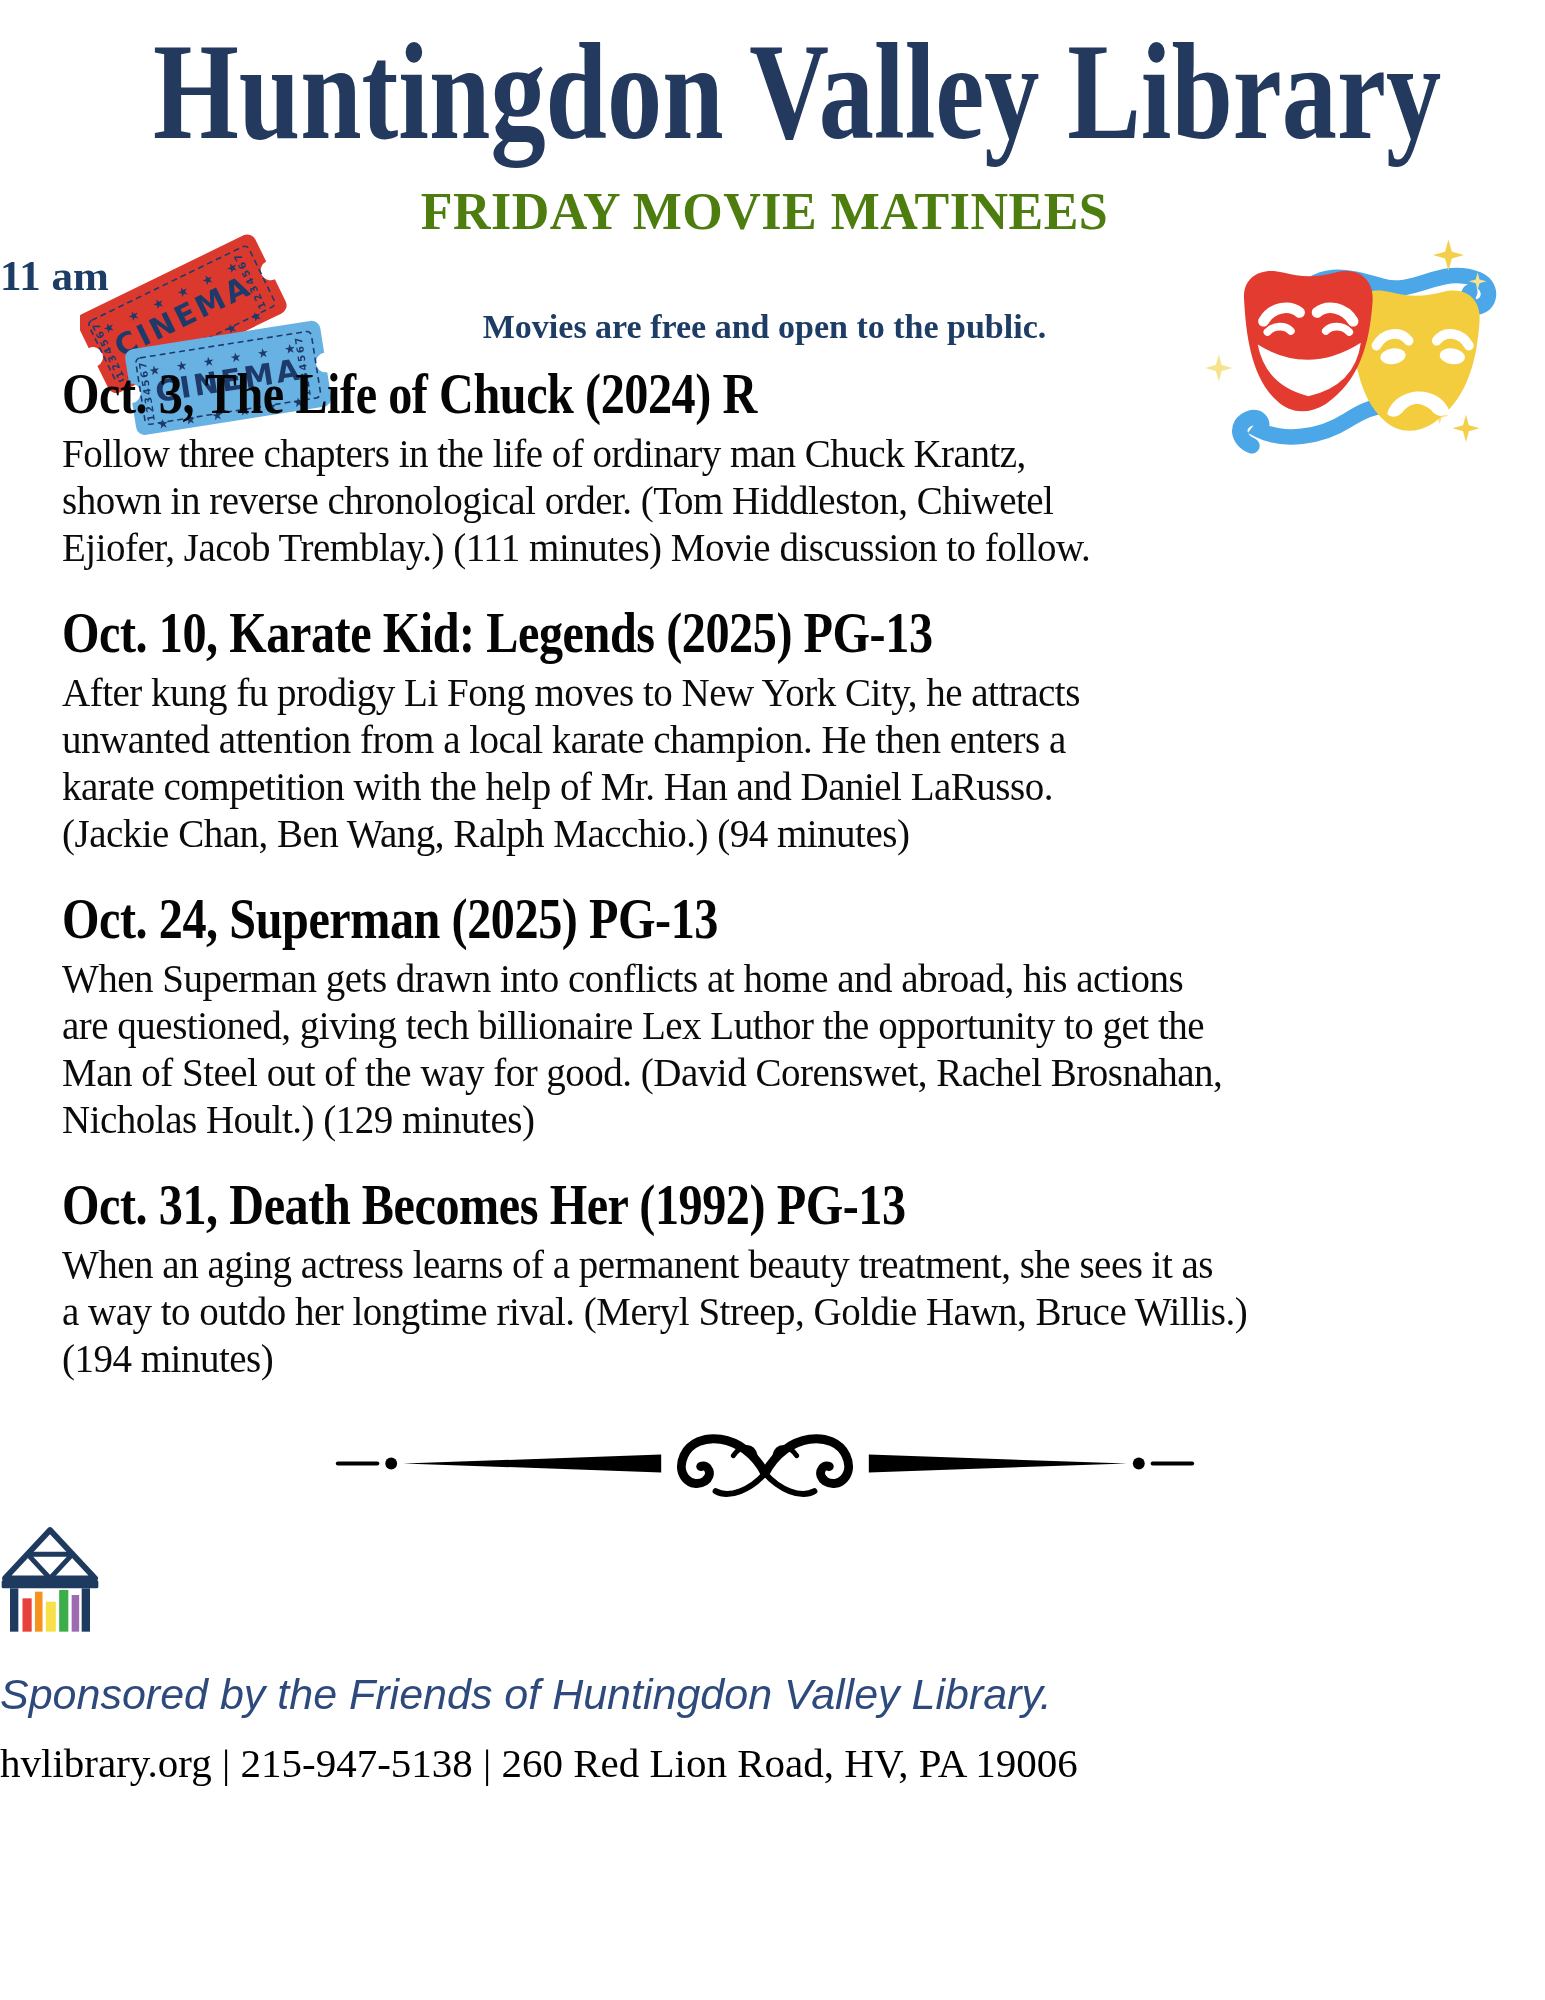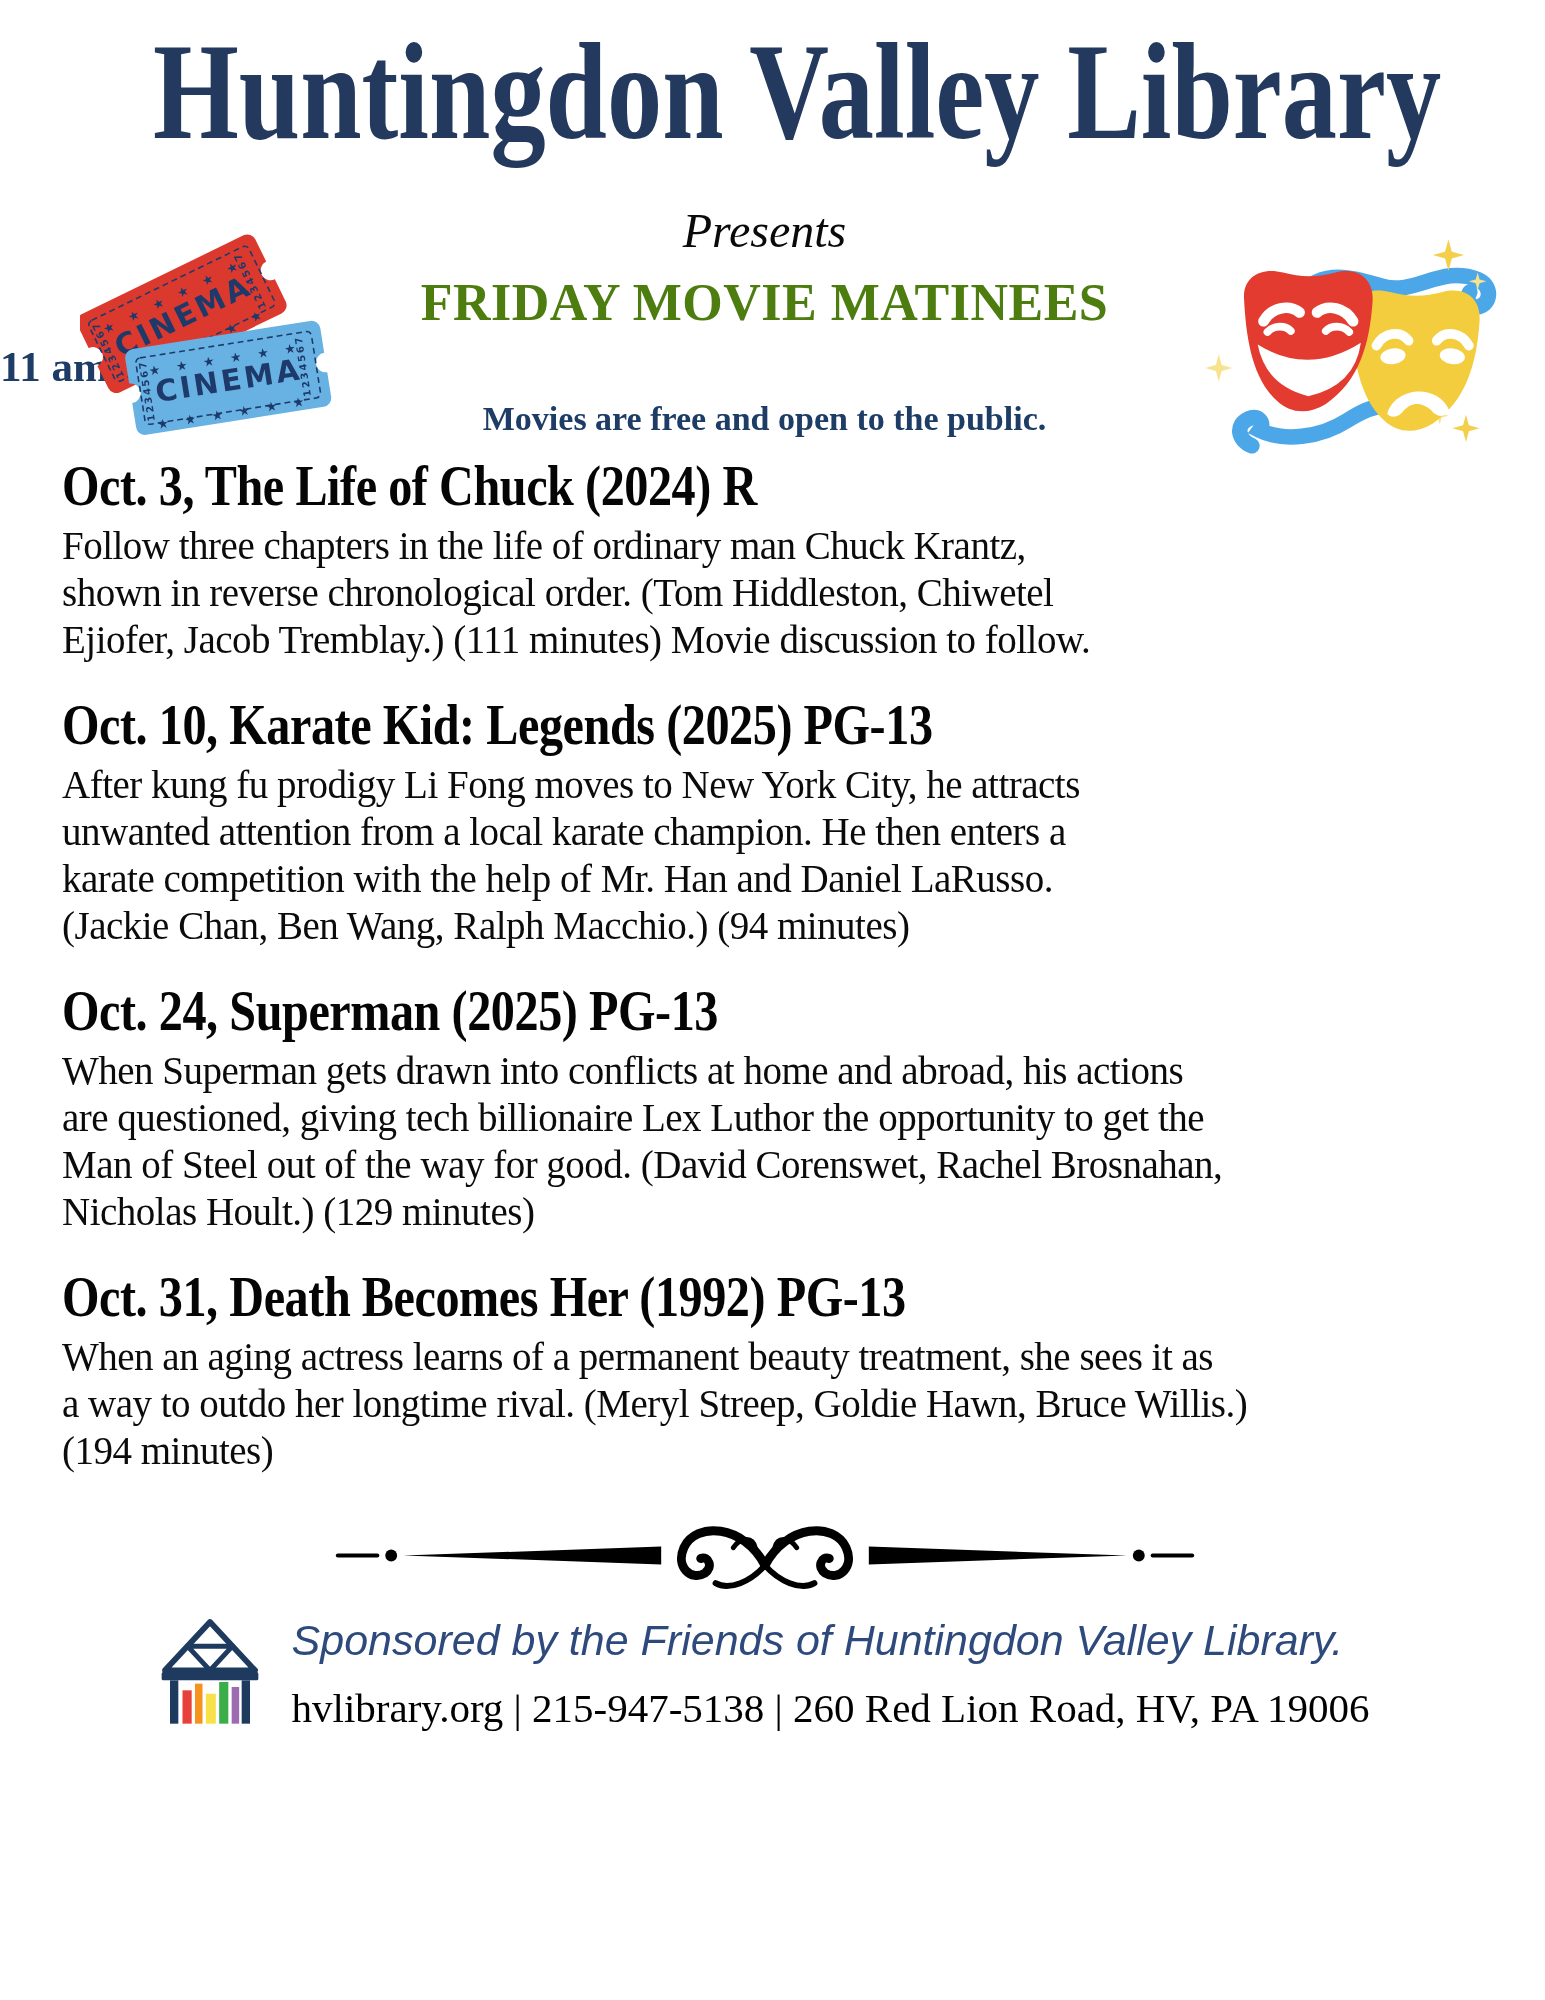--- a/index.html
+++ b/index.html
@@ -18,32 +18,31 @@
            white-space:pre;letter-spacing:-0.5px;}
   .tickets{position:absolute;left:80px;top:216px;width:252px;height:232px;}
   .masks{position:absolute;left:1205px;top:222px;width:302px;height:253px;}
   .tdash{fill:none;stroke:#1d3a6b;stroke-width:1.6;stroke-dasharray:6 4;}
   .tword{font:700 30px "DejaVu Sans",sans-serif;fill:#1d3a6b;letter-spacing:3px;text-anchor:middle;}
   .tstars{font:400 13px "DejaVu Sans",sans-serif;fill:#1d3a6b;letter-spacing:6px;text-anchor:middle;}
   .tnum{font:700 10px "DejaVu Sans",sans-serif;fill:#1d3a6b;letter-spacing:2px;text-anchor:middle;}
   .divider{display:block;margin:2px auto 6px;}
   .divider *{fill:#000;}
   .divider .stroke{fill:none;stroke:#000;stroke-linecap:round;}
-  .footer{display:flex;justify-content:center;align-items:flex-start;gap:32px;margin-top:10px;}
+  .footer{display:flex;justify-content:center;align-items:flex-start;gap:32px;margin-top:10px;flex-direction:column;}
   .footer-logo{width:100px;height:110px;margin-top:4px;flex:0 0 auto;}
   .sponsor{font:italic 400 43px/1.2 "Liberation Sans",sans-serif;color:#2e4a7d;margin:2px 0 18px;}
   .contact{font:400 41px/1.2 "Liberation Serif",serif;color:#000;}
 </style>
 </head>
 <body>
 
 <div class="page">
 
   <div class="title">Huntingdon Valley Library</div>
-  <div class="presents">Presents</div>
   <div class="event">FRIDAY MOVIE MATINEES</div>
   <div class="time">11 am</div>
   <div class="note">Movies are free and open to the public.</div>
 
   <svg class="tickets" viewBox="0 0 255 235" aria-hidden="true">
     <g transform="translate(103,99) rotate(-26)">
       <path d="M-91,-44 H91 A9,9 0 0 1 100,-35 V-10 A10,10 0 0 0 100,10 V35 A9,9 0 0 1 91,44 H-91 A9,9 0 0 1 -100,35 V10 A10,10 0 0 0 -100,-10 V-35 A9,9 0 0 1 -91,-44 Z" fill="#dc392e"></path>
       <rect class="tdash" x="-90" y="-34" width="180" height="68" rx="5"></rect>
       <text class="tstars" y="-15">★ ★ ★ ★ ★ ★</text>
       <text class="tword" y="13">CINEMA</text>

